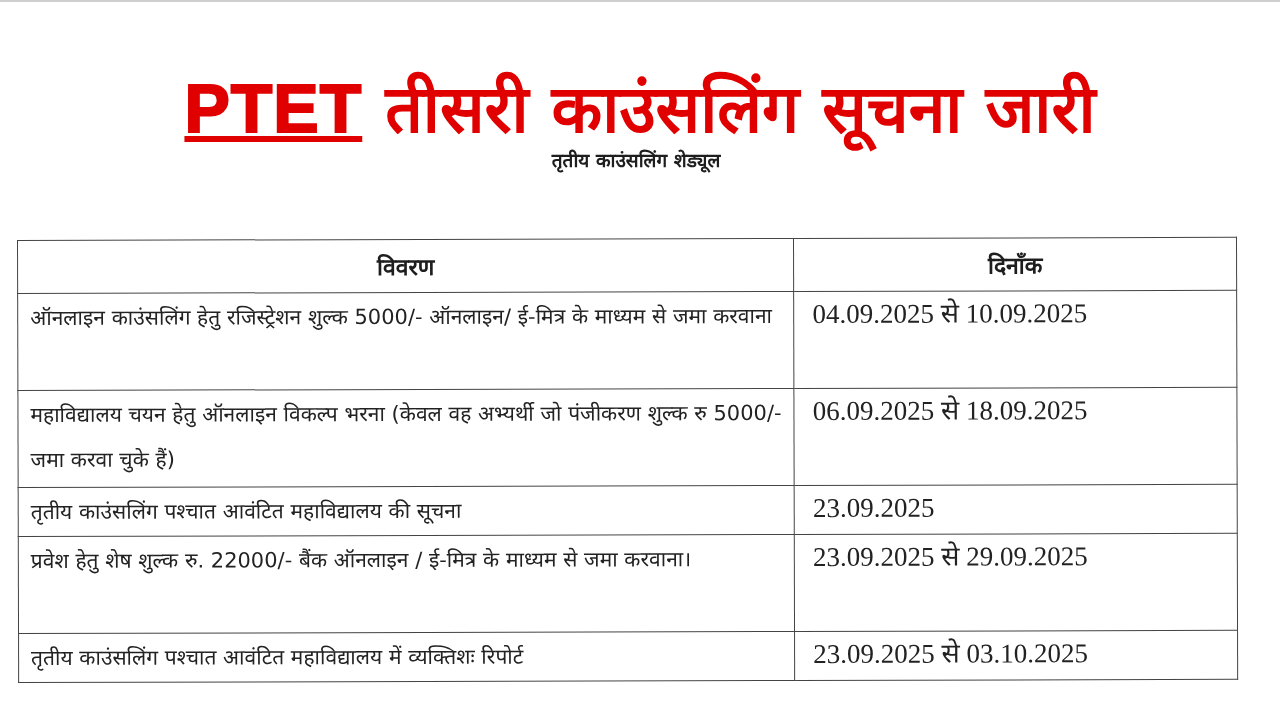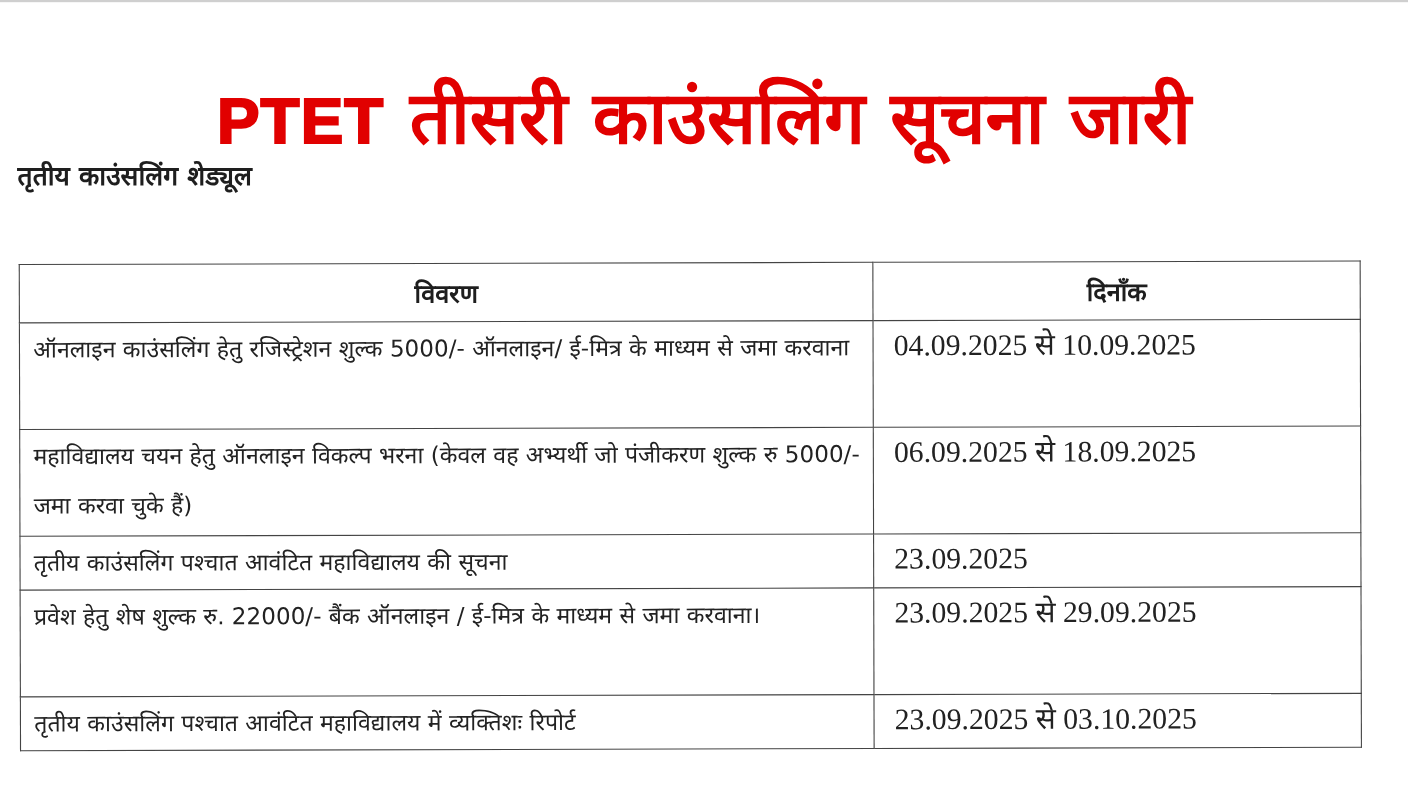--- a/index.html
+++ b/index.html
@@ -29,32 +29,33 @@
       font-family: "DejaVu Sans", sans-serif;
       font-weight: bold;
       font-size: 66px;
       line-height: 100px;
       letter-spacing: 0px;
       white-space: nowrap;
     }
     .headline .latin {
       font-family: "Liberation Sans", sans-serif;
       font-weight: 900;
-      font-size: 58px;
+      font-size: 68px;
       letter-spacing: 1px;
+      text-decoration: underline;
       -webkit-text-stroke: 2px #e10000;
     }
     .subtitle {
       position: absolute;
-      left: 16px; top: 138px;
+      left: 4px; top: 138px;
       width: 1264px;
-      text-align: left;
+      text-align: center;
       font-family: "DejaVu Sans", sans-serif;
       font-weight: bold;
-      font-size: 24px;
+      font-size: 19px;
       color: #1e1e1e;
       line-height: 44px;
     }
     .schedule-table {
       position: absolute;
       left: 17px; top: 240px;
       width: 1220px;
       border-collapse: collapse;
       color: #222;
       transform: rotate(-0.15deg);

